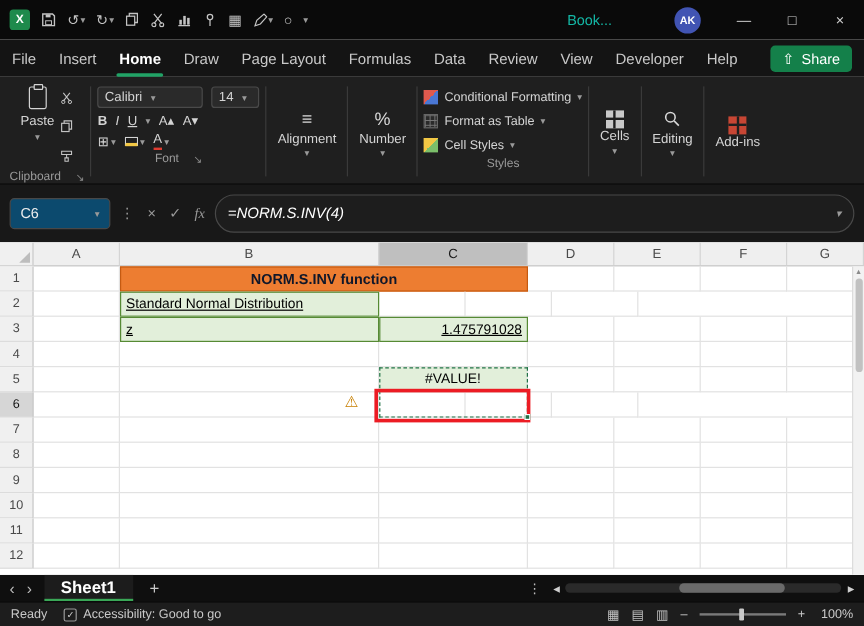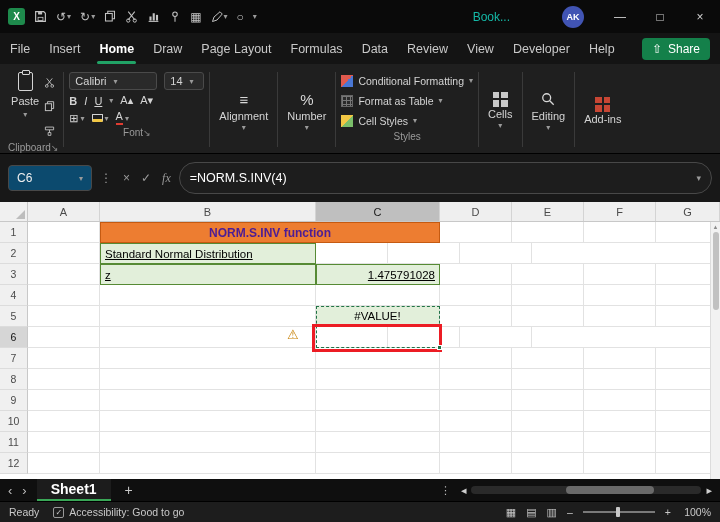--- a/index.html
+++ b/index.html
@@ -24,21 +24,21 @@
   .mtab { color:#c9c9c9; font-size:12.5px; height:100%; display:flex; align-items:center; position:relative; cursor:default; }
   .mtab.active { color:#fff; font-weight:bold; }
   .mtab.active::after { content:''; position:absolute; left:-2px; right:-2px; bottom:0; height:3px; background:#21a366; border-radius:2px; }
   .sharebtn { margin-left:auto; background:#14804a; color:#fff; border-radius:4px; padding:4px 10px; font-size:12px; display:flex; align-items:center; gap:6px; }
 
   
   .ribbon { height:90px; background:#1f1f1f; color:#d4d4d4; display:flex; align-items:stretch; padding:2px 2px 0 4px; border-bottom:1px solid #000; flex:none; overflow:hidden; }
   .rsep { width:1px; background:#3a3a3a; margin:6px 1px; flex:none; }
   .rgroup { display:flex; flex-direction:column; align-items:center; padding:2px 4px 0; flex:none; }
   .rgroup-body { display:flex; align-items:flex-start; gap:5px; flex:1; }
-  .rgroup-label { font-size:10px; color:#9a9a9a; display:flex; align-items:center; gap:0; padding:2px 0 3px;justify-content:flex-end; }
+  .rgroup-label { font-size:10px; color:#9a9a9a; display:flex; align-items:center; gap:12px; padding:2px 0 3px;justify-content:flex-end; }
   .launcher { font-size:9px; color:#8a8a8a; }
   .paste { display:flex; flex-direction:column; align-items:center; gap:3px; font-size:11px; padding-top:4px; }
   .clip-icon { width:15px; height:19px; border:1.5px solid #d4d4d4; border-radius:2px; position:relative; margin-bottom:1px; }
   .clip-icon::before { content:''; position:absolute; top:-3px; left:3px; width:6px; height:3px; background:#1f1f1f; border:1.5px solid #d4d4d4; border-radius:1px; }
   .mini-col { display:flex; flex-direction:column; gap:6px; padding-top:6px; color:#c3c3c3; }
   .fontgrp { display:flex; flex-direction:column; gap:4px; padding-top:4px; }
   .frow { display:flex; align-items:center; gap:7px; font-size:11px; }
   .select { border:1px solid #4a4a4a; background:#2a2a2a; border-radius:3px; padding:1px 5px; display:flex; align-items:center; gap:7px; height:18px; }
   .fbtn { display:flex; align-items:center; gap:2px; }
   .bold { font-weight:bold; }
@@ -55,37 +55,37 @@
   .sticon.ft { background:linear-gradient(#777 1px,transparent 1px),linear-gradient(90deg,#777 1px,transparent 1px); background-size:4px 4px; background-color:#2a2a2a; }
   .sticon.cs { background:linear-gradient(135deg,#f2c744 50%,#7bbf6a 50%); border:none; }
   .gridicon { width:15px; height:15px; background:linear-gradient(#1f1f1f,#1f1f1f) 6.5px 0/2px 15px no-repeat, linear-gradient(#1f1f1f,#1f1f1f) 0 6.5px/15px 2px no-repeat, #c9c9c9; }
   .addinicon { width:15px; height:15px; background:linear-gradient(#1f1f1f,#1f1f1f) 6.5px 0/2px 15px no-repeat, linear-gradient(#1f1f1f,#1f1f1f) 0 6.5px/15px 2px no-repeat, #c74634; }
 
   
   .formulabar { height:48px; background:#181818; display:flex; align-items:center; padding:7px 8px; gap:8px; flex:none; }
   .namebox { width:84px; height:26px; border:1px solid #484848; border-radius:4px; color:#eee; font-size:12px; display:flex; align-items:center; justify-content:space-between; padding:0 8px; background:#0c4a6e; }
   .fbicons { display:flex; align-items:center; gap:11px; color:#9a9a9a; font-size:12px; }
   .fx { font-family:"Liberation Serif", serif; font-style:italic; }
-  .ffield { flex:1; height:32px; border:1px solid #484848; border-radius:16px; background:#1d1d1d; display:flex; align-items:center; justify-content:space-between; padding:0 10px; color:#fff; font-size:12.5px; }
+  .ffield { flex:1; height:32px; border:1px solid #484848; border-radius:16px; background:#1d1d1d; display:flex; align-items:center; justify-content:space-between; padding:0 10px; color:#fff; font-size:12.5px;font-style:italic; }
   .ffield .chev { font-size:9px; }
 
   
   .gridwrap { flex:1; background:#fff; position:relative; color:#000; overflow:hidden; }
   .colhdrs { display:flex; height:20px; background:#efefef; border-bottom:1px solid #c8c8c8; font-size:11px; }
   .corner { width:28px; flex:none; background:#f0f0f0; border-right:1px solid #c8c8c8; position:relative; }
   .corner::after { content:''; position:absolute; right:2px; bottom:2px; border-left:9px solid transparent; border-bottom:9px solid #bdbdbd; }
   .colhdr { border-right:1px solid #d4d4d4; display:flex; align-items:center; justify-content:center; color:#4a4a4a; }
   .colhdr.sel { background:#bfbfbf; color:#1a1a1a; }
   .col-a { width:72px; flex:none; } .col-b { width:216px; flex:none; } .col-c { width:124px; flex:none; }
   .col-d,.col-e,.col-f { width:72px; flex:none; } .col-g { flex:1; }
   .grow { display:flex; height:21px; }
   .rowhdr { width:28px; flex:none; background:#f0f0f0; border-right:1px solid #c8c8c8; border-bottom:1px solid #dcdcdc; display:flex; align-items:center; justify-content:center; color:#4a4a4a; font-size:10.5px; }
   .rowhdr.sel { background:#d6d6d6; color:#111; }
   .cell { border-right:1px solid #e2e2e2; border-bottom:1px solid #e2e2e2; display:flex; align-items:center; padding:0 4px; font-size:11.5px; overflow:hidden; white-space:nowrap; }
-  .title-cell { width:340px; flex:none; background:#ed7d31; border:1px solid #c55a11; color:#4c1d95; font-weight:bold; justify-content:center; font-size:12px; }
+  .title-cell { width:340px; flex:none; background:#ed7d31; border:1px solid #c55a11; color:#0f172a; font-weight:bold; justify-content:center; font-size:12px; }
   .lg { background:#e2efda; }
   .gb { border:1px solid #568a34;text-decoration:underline; }
   .num { justify-content:flex-end; }
   .ctr { justify-content:center; }
   .marquee { position:absolute; left:316px; top:104px; width:124px; height:42px; border:1.6px dashed #217346; pointer-events:none; z-index:3; }
   .redbox { position:absolute; left:312px; top:122px; width:130px; height:28px; border:3px solid #ec1c24; z-index:5; pointer-events:none; }
   .fillhandle { position:absolute; left:437px; top:143px; width:5px; height:5px; background:#1e7145; border:1px solid #fff; z-index:6; }
   .warnbtn { position:absolute; left:287px; top:126px; font-size:13px; color:#c77f00; z-index:4; line-height:1; }
   .vscroll { position:absolute; top:20px; right:0; bottom:0; width:10px; background:#f2f2f2; border-left:1px solid #dcdcdc; z-index:2; display:flex; flex-direction:column; align-items:center; }
   .vscroll .arr { font-size:6px; color:#8a8a8a; padding:2px 0; }

